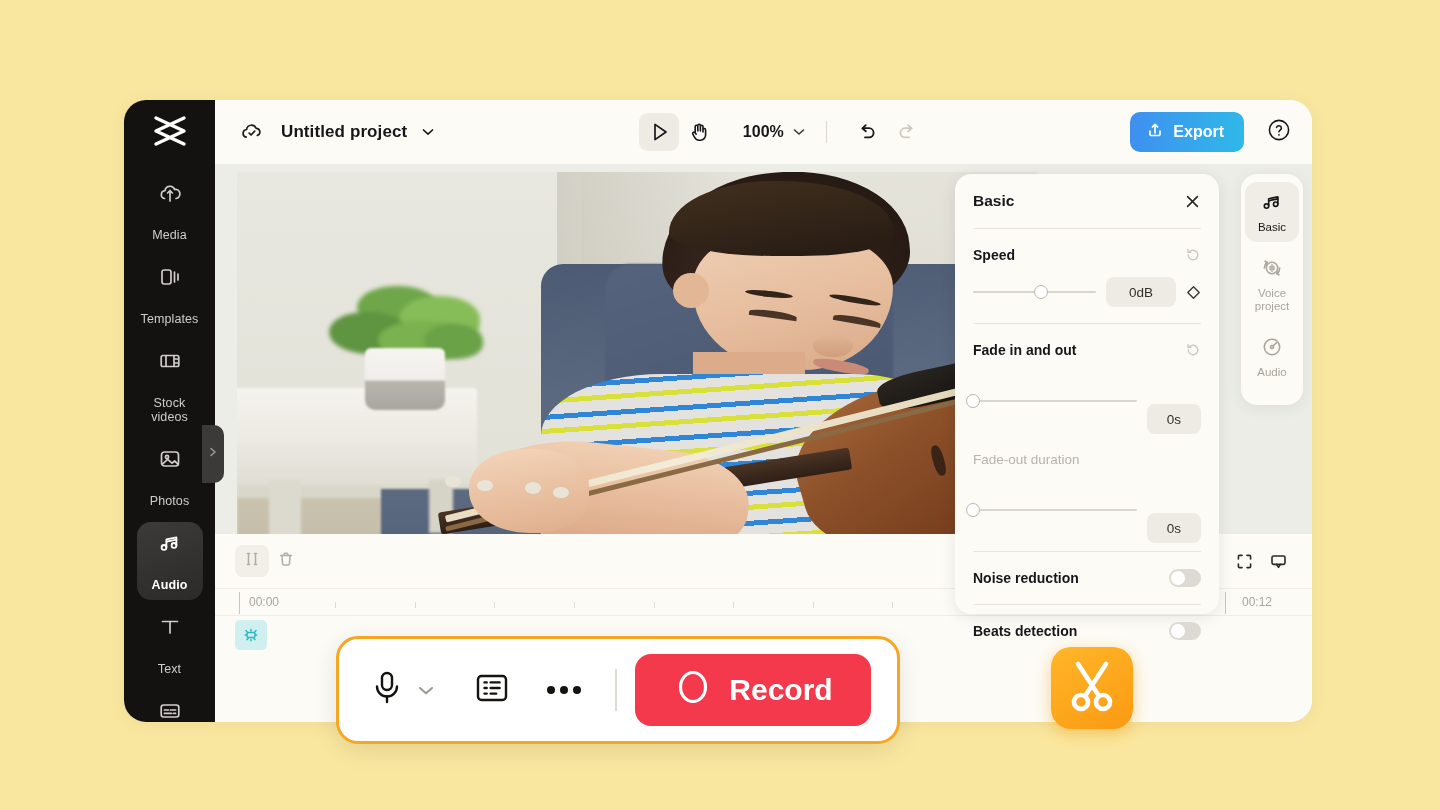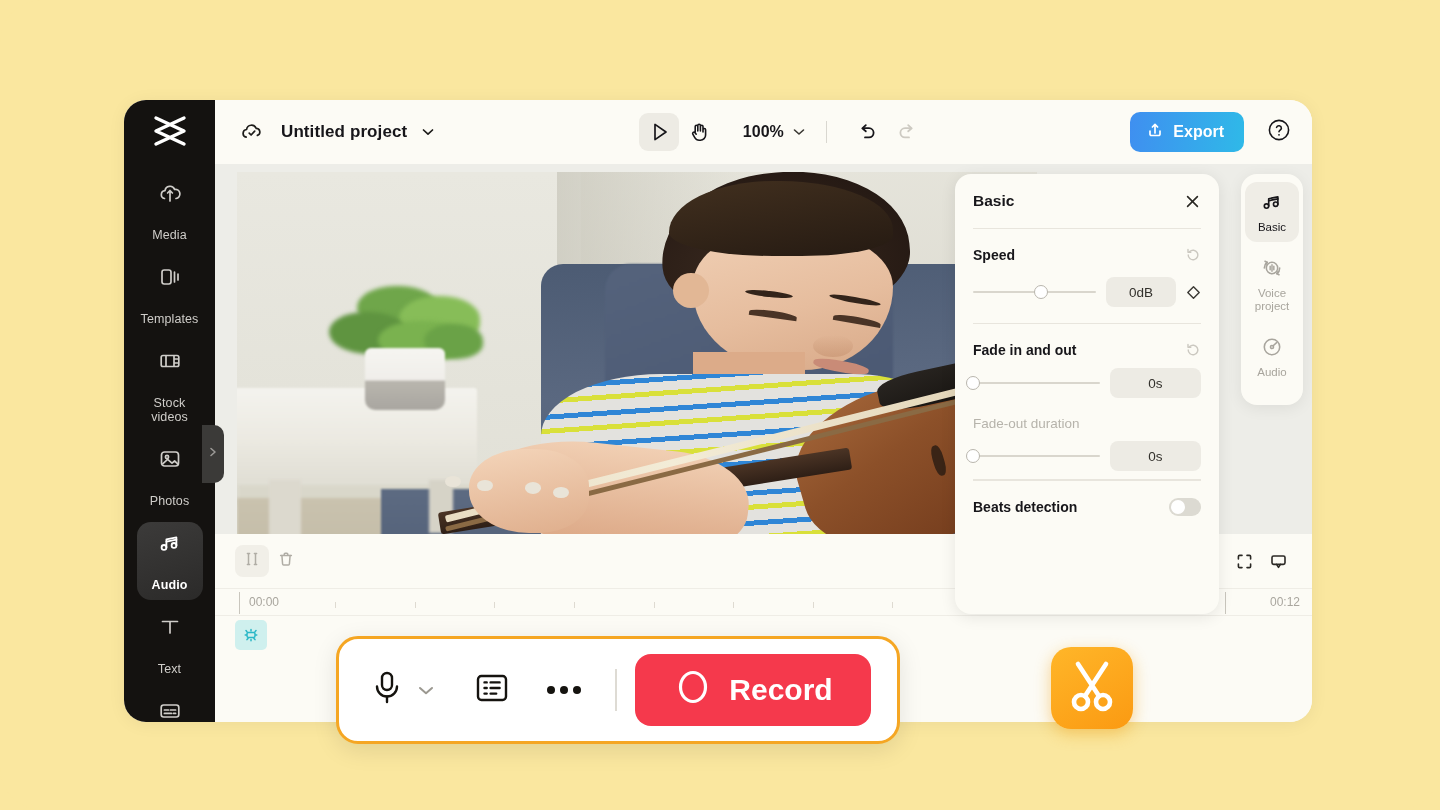--- a/index.html
+++ b/index.html
@@ -235,21 +235,21 @@
   .knob {
     position:absolute; top:50%; transform: translate(-50%,-50%);
     width:14px; height:14px; border-radius:50%;
     background:#fff; border:1.6px solid #b9b6ad; cursor:pointer;
   }
   .numbox {
     width:70px; height:30px; border-radius:8px; background:#EDEBE4;
     display:flex; align-items:center; justify-content:center;
     font-size:13.5px; color:#33312c; cursor:text;
   }
-  .numbox.wide { width: 91px; }
+  .numbox.wide { width: 54px; margin-top: 36px; }
   .p-diamond { color:#3a3833; display:flex; cursor:pointer; }
   .sub-label { font-size:13.5px; color:#b6b3ab; padding-top:14px; }
   .toggle-row { display:flex; align-items:center; padding: 17px 0; }
   .switch {
     width:32px; height:18px; border-radius:10px; background:#DCDAD2;
     margin-left:auto; position:relative; cursor:pointer;
   }
   .switch::after {
     content:""; position:absolute; left:2px; top:2px;
     width:14px; height:14px; border-radius:50%; background:#fff;
@@ -291,21 +291,21 @@
   #zoom-track { width:112px; height:2px; background:#d9d6cd; border-radius:2px; margin-right:6px; }
   .tl-ico { color:#2b2925; display:flex; align-items:center; justify-content:center; width:28px;height:28px; cursor:pointer;}
   .tl-vsep { width:1px;height:18px;background:#ddd9d0; margin:0 6px; }
   #tl-ruler {
     height: 28px; border-top:1px solid #EFEDE6; border-bottom:1px solid #EFEDE6;
     display:flex; align-items:center; padding: 0 20px;
     position: relative;
   }
   .tl-time { font-size:12px; color:#a9a69e; }
   #tl-time-start { position:absolute; left:34px; }
-  #tl-time-end   { position:absolute; right:12px; }
+  #tl-time-end   { position:absolute; right:40px; }
   #tl-marks { position:absolute; left:120px; right:100px; top:50%; height:6px; display:flex; justify-content:space-between; }
   .tl-mark { width:1px; height:6px; background:#dedad1; }
   #tl-playhead { position:absolute; left:24px; top:3px; width:1px; height:22px; background:#c9c6bd; }
   #tl-playhead2 { position:absolute; right:86px; top:3px; width:1px; height:22px; background:#c9c6bd; }
   #tl-clipzone { position:absolute; left:20px; right:20px; top:86px; height:40px; }
   #ai-chip {
     position:absolute; left:0; top:0; width:32px;height:30px;
     background:#CFF0EE; border-radius:5px;
     display:flex;align-items:center;justify-content:center; color:#29B7C6;
   }
@@ -617,20 +617,24 @@
 
       <div class="sub-label">Fade-out duration</div>
       <div class="slider-row" style="padding:10px 0 8px">
         <span class="track">
           <span class="knob" id="fout-knob" style="left: 0%;"></span>
         </span>
         <span class="numbox wide">0s</span>
       </div>
       <div class="p-div"></div>
 
+      <div class="toggle-row">
+        <span class="p-label">Noise reduction</span>
+        <span class="switch"></span>
+      </div>
       <div class="p-div"></div>
 
       <div class="toggle-row">
         <span class="p-label">Beats detection</span>
         <span class="switch"></span>
       </div>
     </div>
 
     <div id="tabrail">
       <div class="tab-item active">

